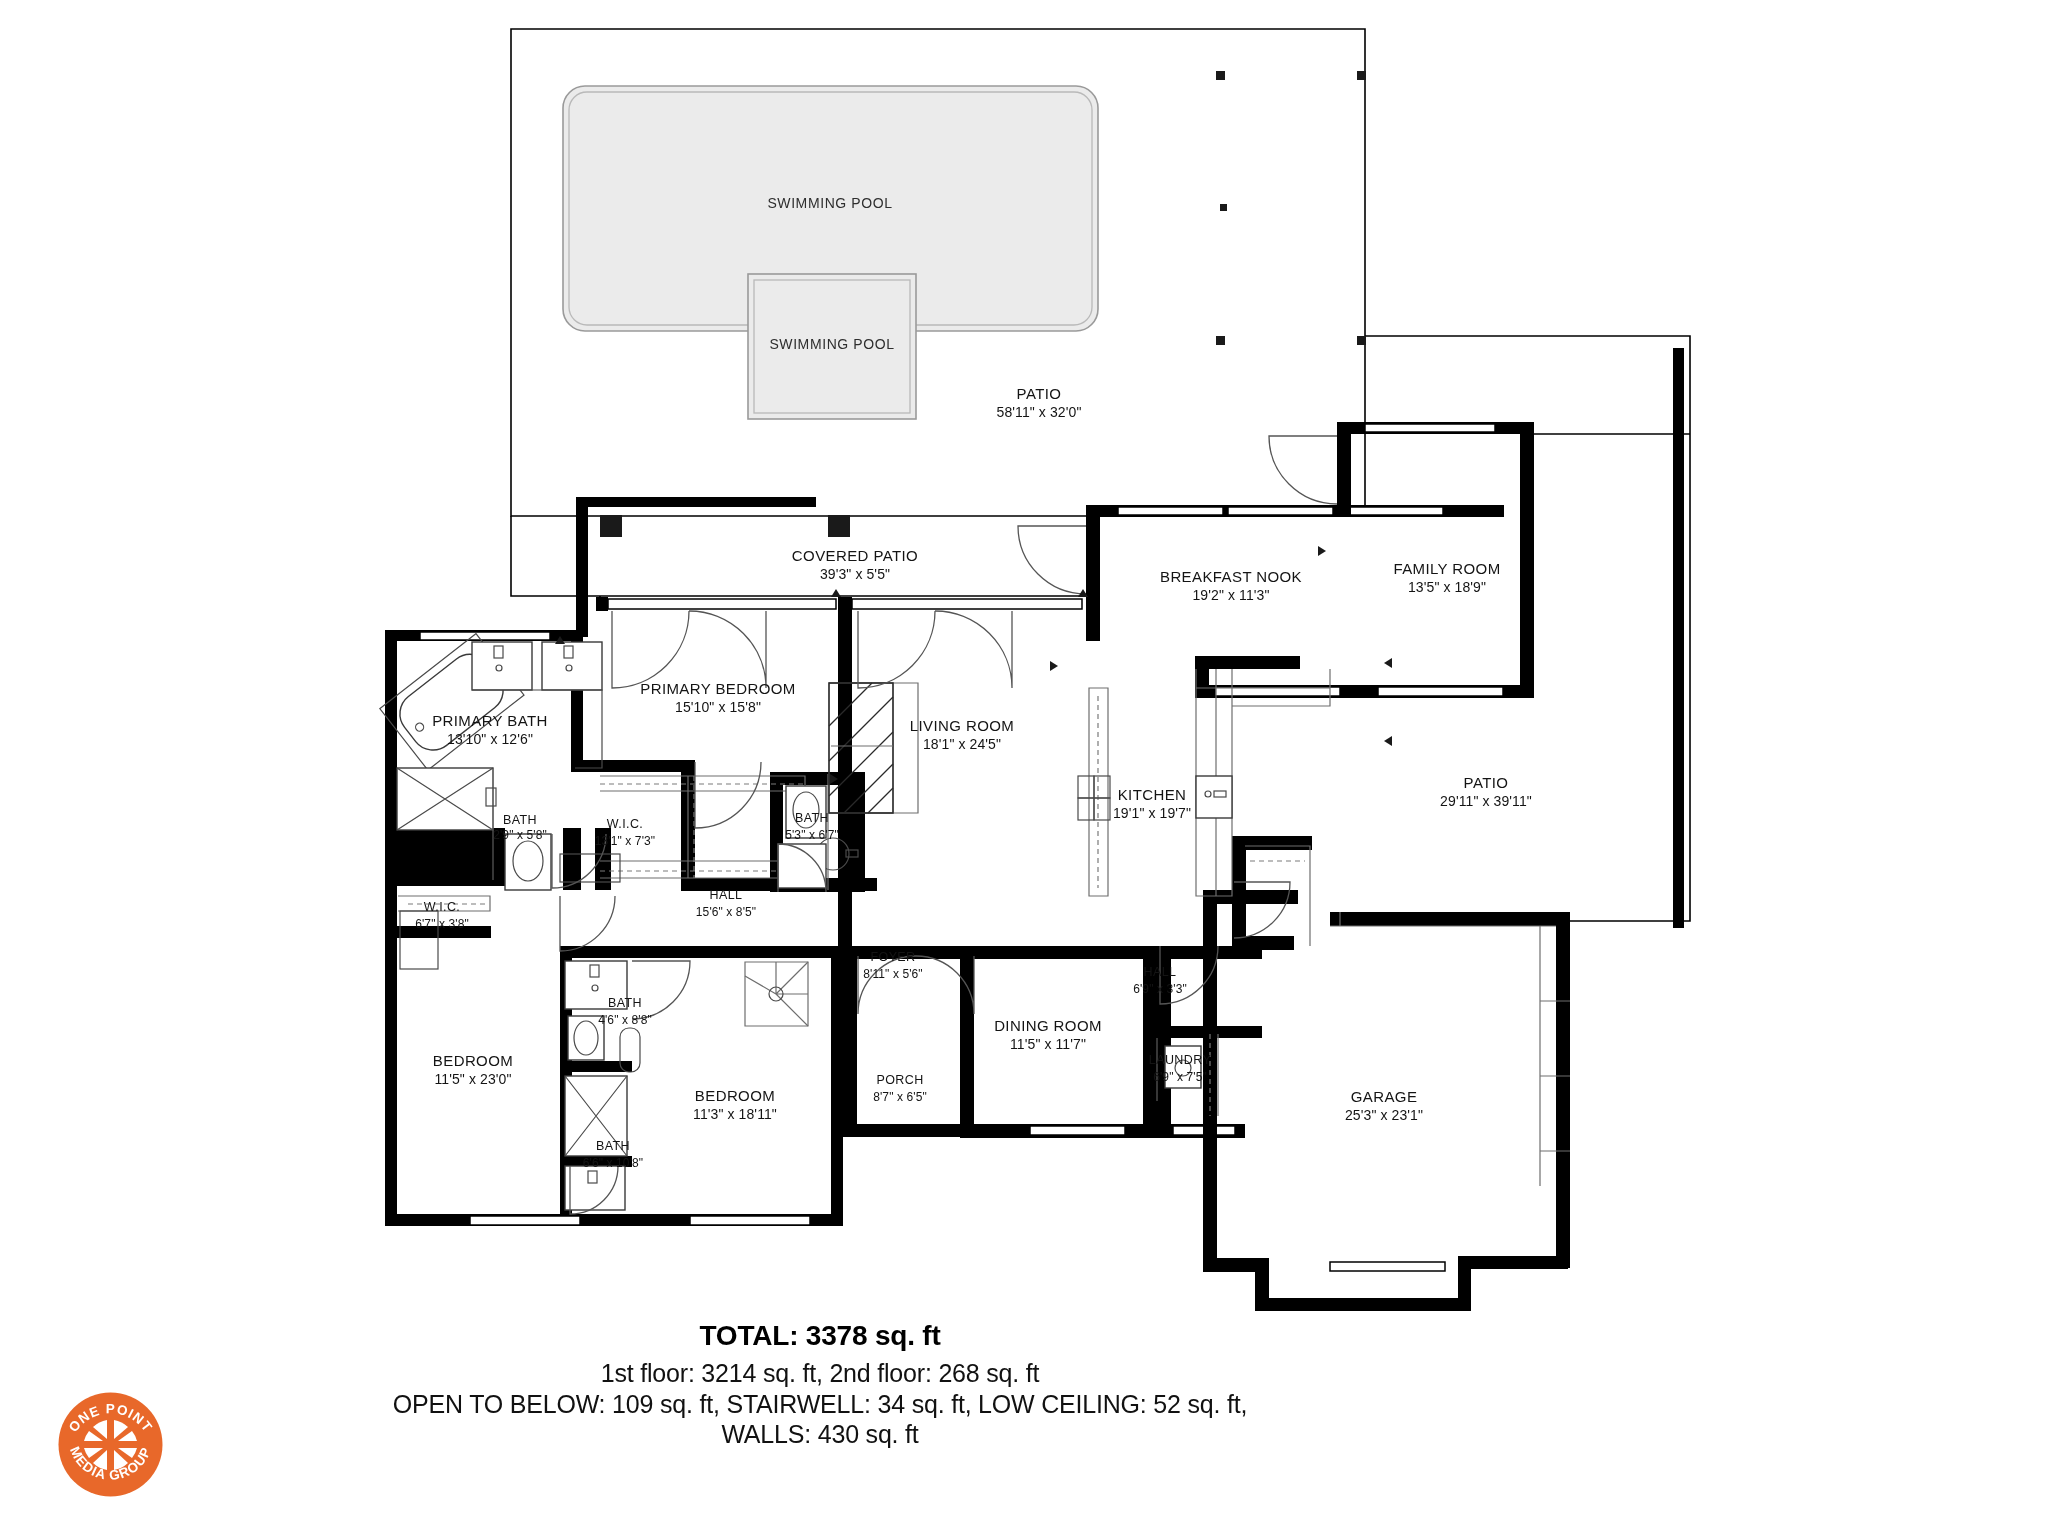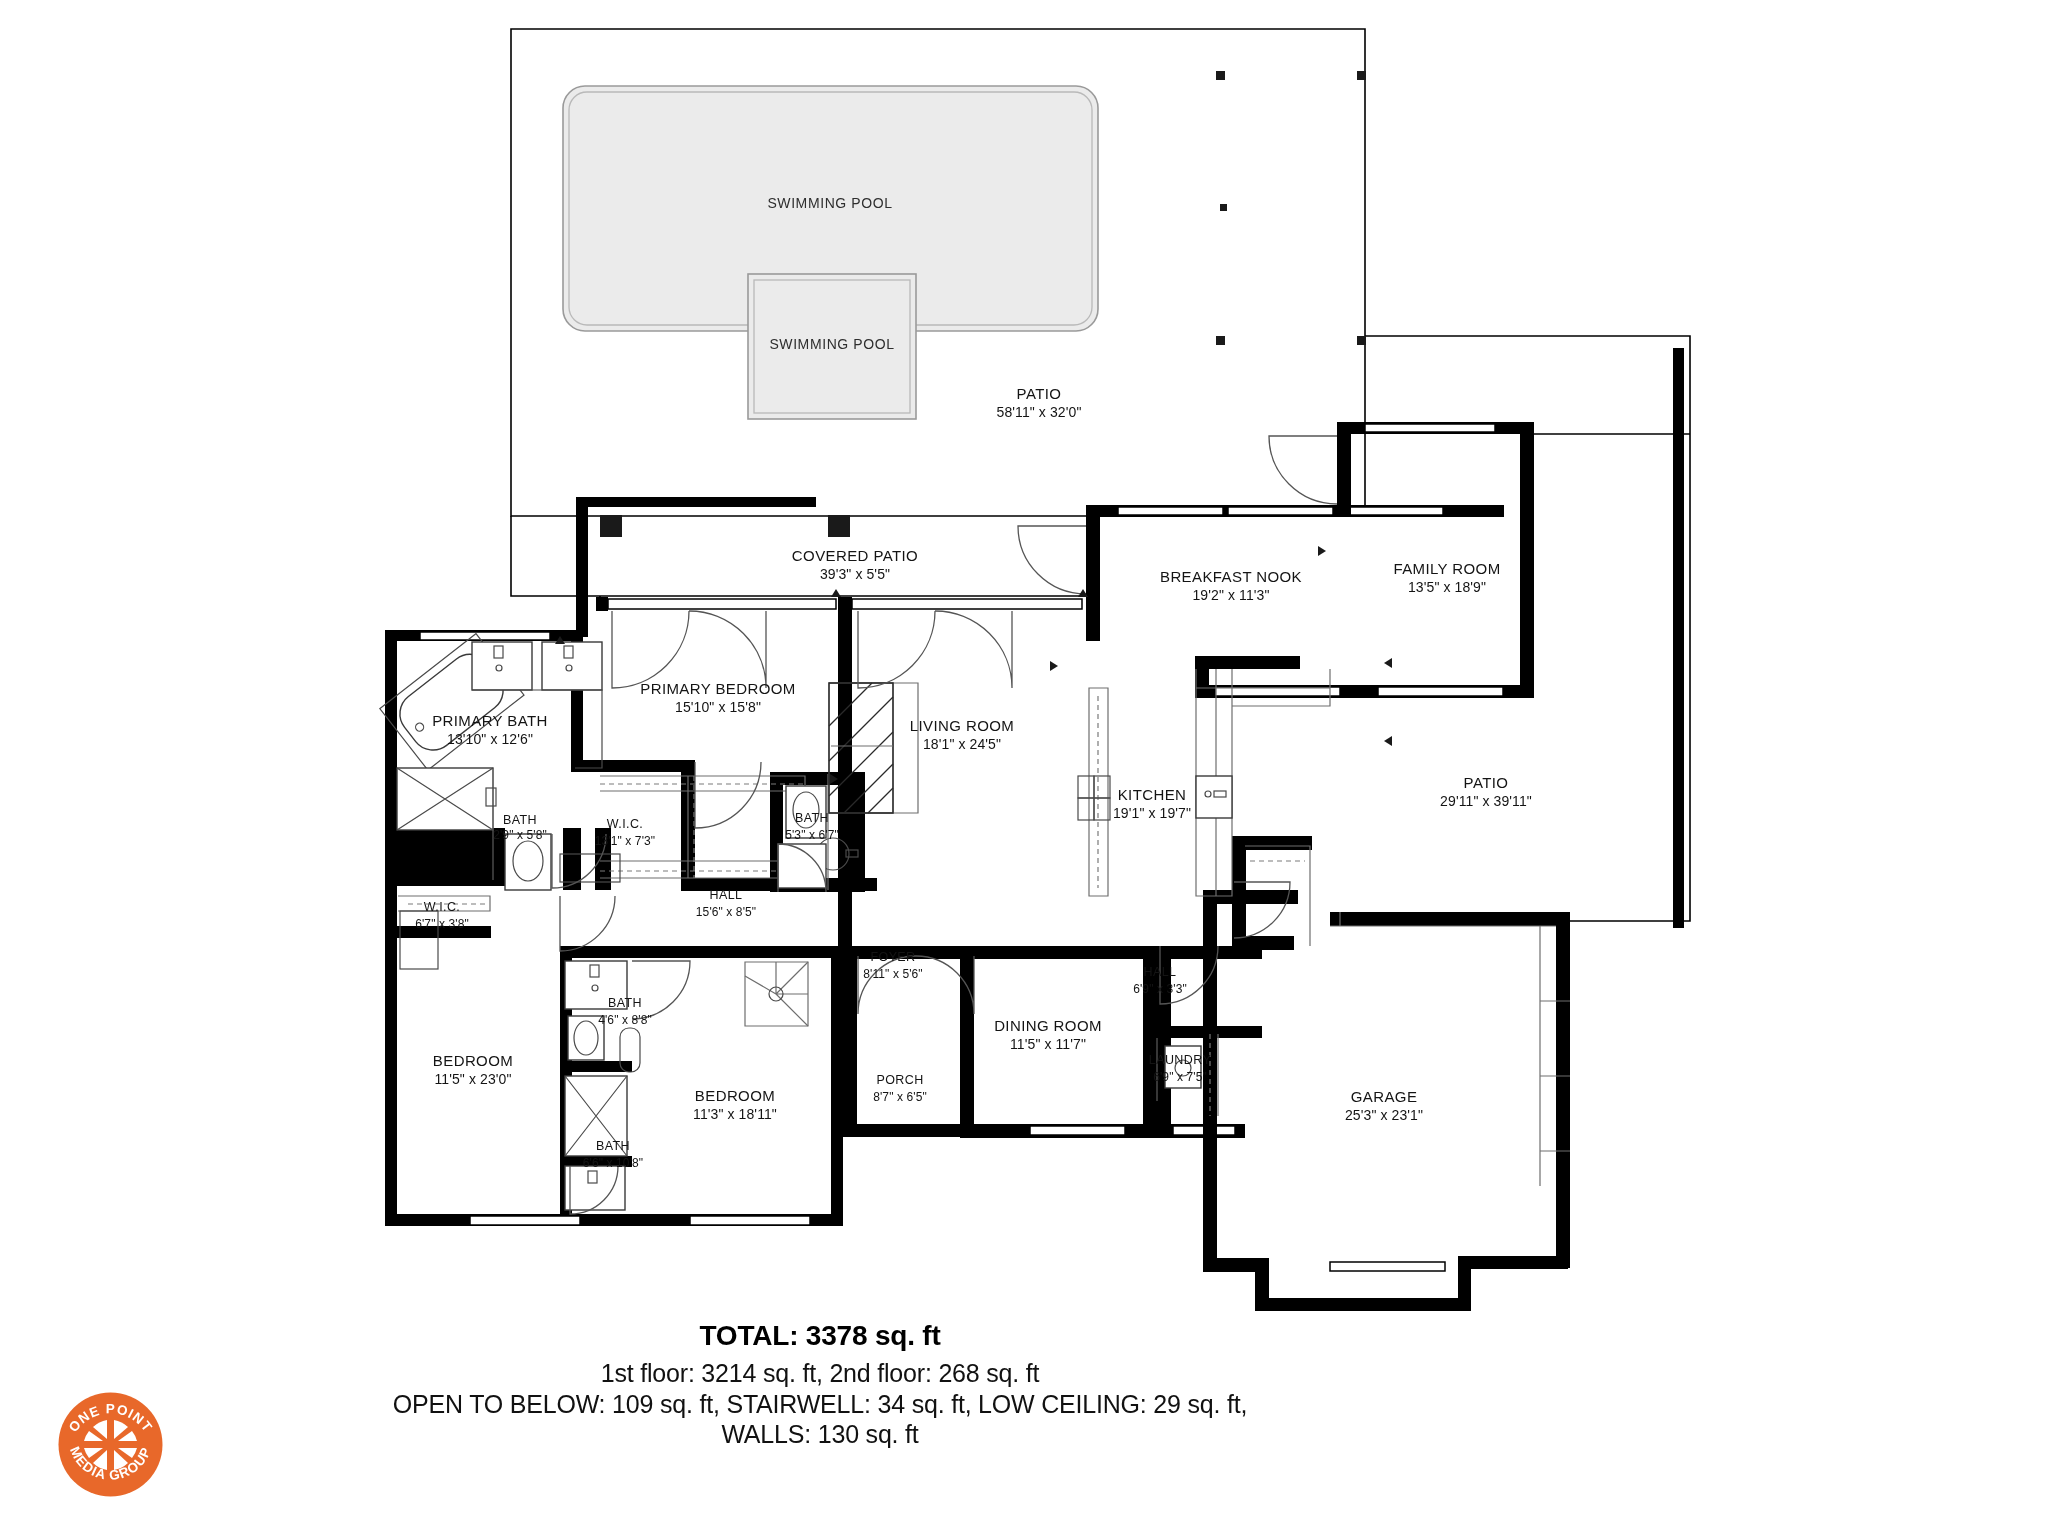--- a/index.html
+++ b/index.html
@@ -489,17 +489,17 @@
     </text>
     <text font-family="Liberation Sans, sans-serif" font-size="13.5" font-weight="bold" fill="#ffffff" letter-spacing="1.1">
       <textPath href="#arcBot" startOffset="50%" text-anchor="middle" id="logo-bot-tp">MEDIA GROUP</textPath>
     </text>
   </svg>
 </div>
 
 <div id="summary">
   <div class="total">TOTAL: 3378 sq. ft</div>
   <div class="line">1st floor: 3214 sq. ft, 2nd floor: 268 sq. ft</div>
-  <div class="line">OPEN TO BELOW: 109 sq. ft, STAIRWELL: 34 sq. ft, LOW CEILING: 29 sq. ft,</div>
-  <div class="line">WALLS: 130 sq. ft</div>
+  <div class="line">OPEN TO BELOW: 109 sq. ft, STAIRWELL: 34 sq. ft, LOW CEILING: 52 sq. ft,</div>
+  <div class="line">WALLS: 430 sq. ft</div>
 </div>
 
 <div id="disclaimer">FLOOR PLAN CREATED BY CUBICASA APP. MEASUREMENTS DEEMED HIGHLY RELIABLE BUT NOT GUARANTEED.</div>
 
 </body></html>

